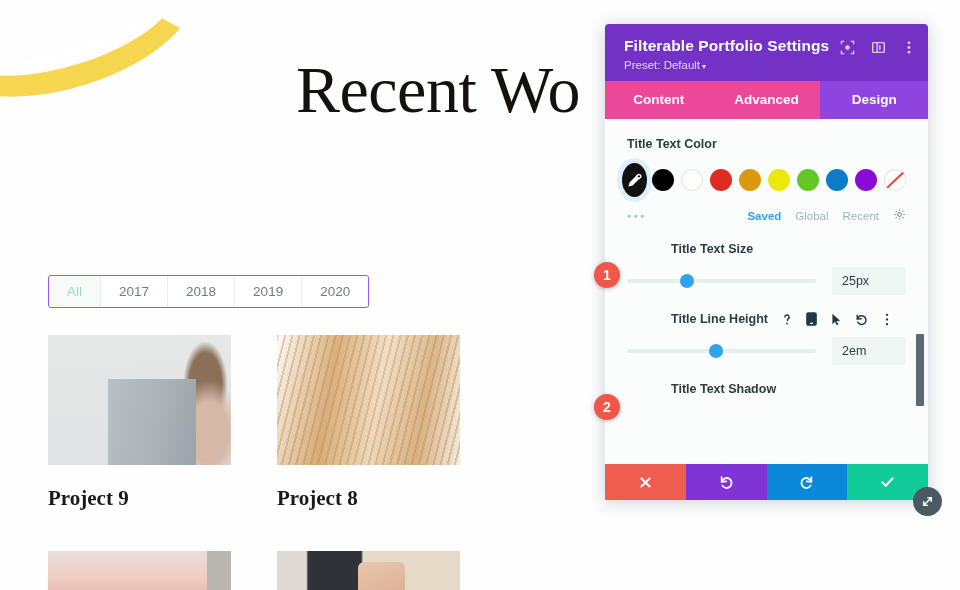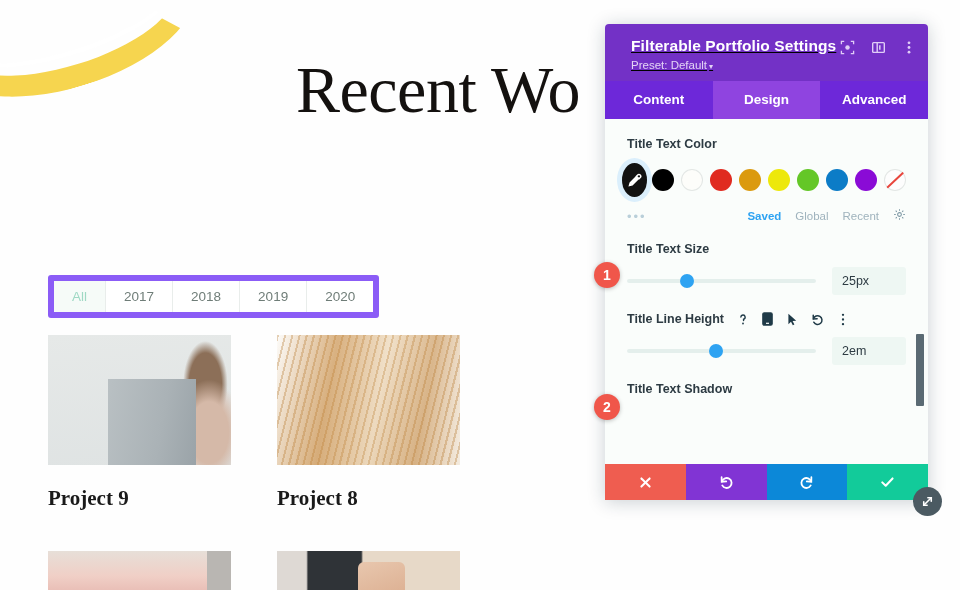--- a/index.html
+++ b/index.html
@@ -52,21 +52,21 @@
     letter-spacing: -0.5px;
     white-space: nowrap;
   }
 
   
   .filter-bar {
     position: absolute;
     left: 48px;
     top: 275px;
     display: flex;
-    border: 6px solid #8b5cf6;
+    border: 1px solid #8b5cf6;
     border-radius: 3px;
     overflow: hidden;
     background: #a3a3a3;
   }
   .filter-item {
     padding: 8px 18px;
     font-size: 13.5px;
     color: #6f7d78;
     border-right: 1px solid #e9edeb;
     background: #ffffff;
@@ -172,23 +172,22 @@
     border-radius: 4px 4px 0 0;
     box-shadow: 0 2px 18px rgba(20,40,60,0.22);
     overflow: hidden;
     display: flex;
     flex-direction: column;
   }
 
   .modal-header {
     background: #6c2eb9;
     background: #7331c6;
-    padding: 13px 15px 10px 26px;
+    padding: 13px 15px 10px 19px;
     position: relative;
-    text-decoration: underline;
   }
   .modal-title {
     color: #ffffff;
     font-size: 15.5px;
     font-weight: bold;
     letter-spacing: 0.1px;
   }
   .modal-preset {
     color: #e3d3f5;
     font-size: 11.5px;
@@ -206,21 +205,21 @@
   .hdr-icon {
     color: #e0cdf7;
     display: flex;
     align-items: center;
     justify-content: center;
     width: 18px; height: 18px;
   }
 
   .modal-tabs {
     display: flex;
-    background: #6d28d9;
+    background: #ec4899;
   }
   .tab {
     flex: 1;
     text-align: center;
     padding: 11px 0 12px;
     color: #ffffff;
     font-size: 13.5px;
     font-weight: bold;
   }
   .tab.active { background: #8f44e0; }
@@ -297,20 +296,21 @@
   .ctrl-label-row {
     display: flex;
     align-items: center;
     gap: 12px;
     margin-bottom: 11px;
   }
   .ctrl-label {
     font-size: 12.5px;
     font-weight: bold;
     color: #2d3b43;
+    margin-left: 44px;
   }
   .mini-icon {
     color: #1f3a47;
     display: flex;
     align-items: center;
     justify-content: center;
     width: 13px; height: 14px;
   }
   .slider-row {
     display: flex;
@@ -476,22 +476,22 @@
           <circle cx="2" cy="3" r="1.5"></circle>
             <circle cx="2" cy="8" r="1.5"></circle>
             <circle cx="2" cy="13" r="1.5"></circle>
         </svg>
       </span>
     </div>
   </div>
 
   <div class="modal-tabs">
     <div class="tab">Content</div>
+    <div class="tab">Advanced</div>
     <div class="tab active">Design</div>
-    <div class="tab">Advanced</div>
   </div>
 
   <div class="modal-body">
 
     <div class="field-label">Title Text Color</div>
 
     <div class="swatch-row">
       <div class="sw-picker">
         <svg width="15" height="15" viewBox="0 0 16 16" fill="none" stroke="currentColor" stroke-width="1.5" stroke-linecap="round">
           <path d="M11.4 2.2a1.9 1.9 0 0 1 2.7 2.7l-1.3 1.3-2.7-2.7z"></path>

